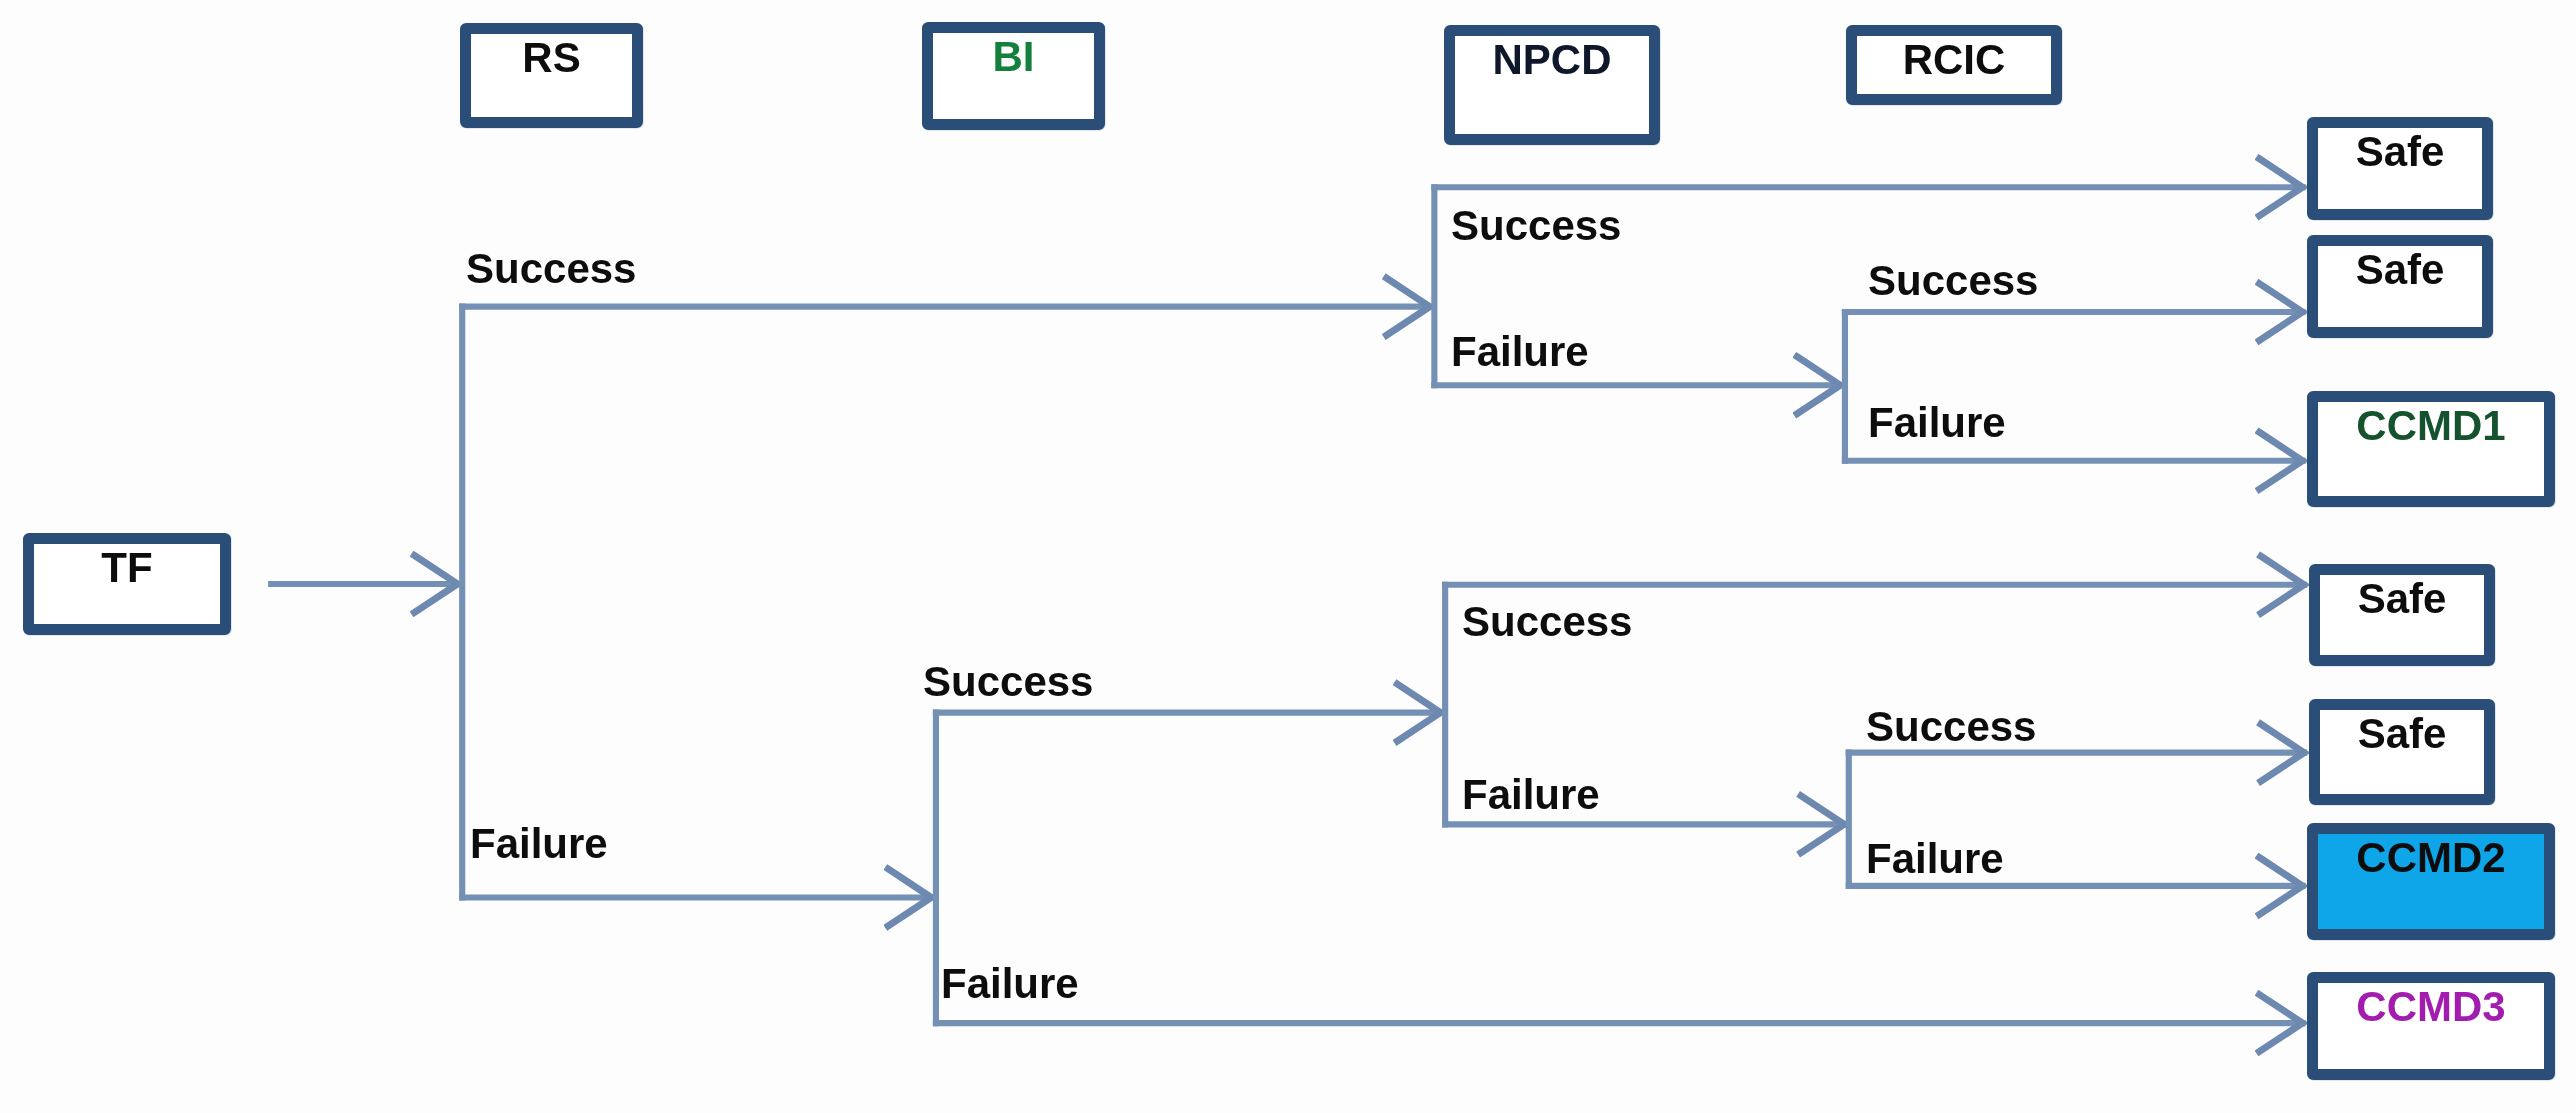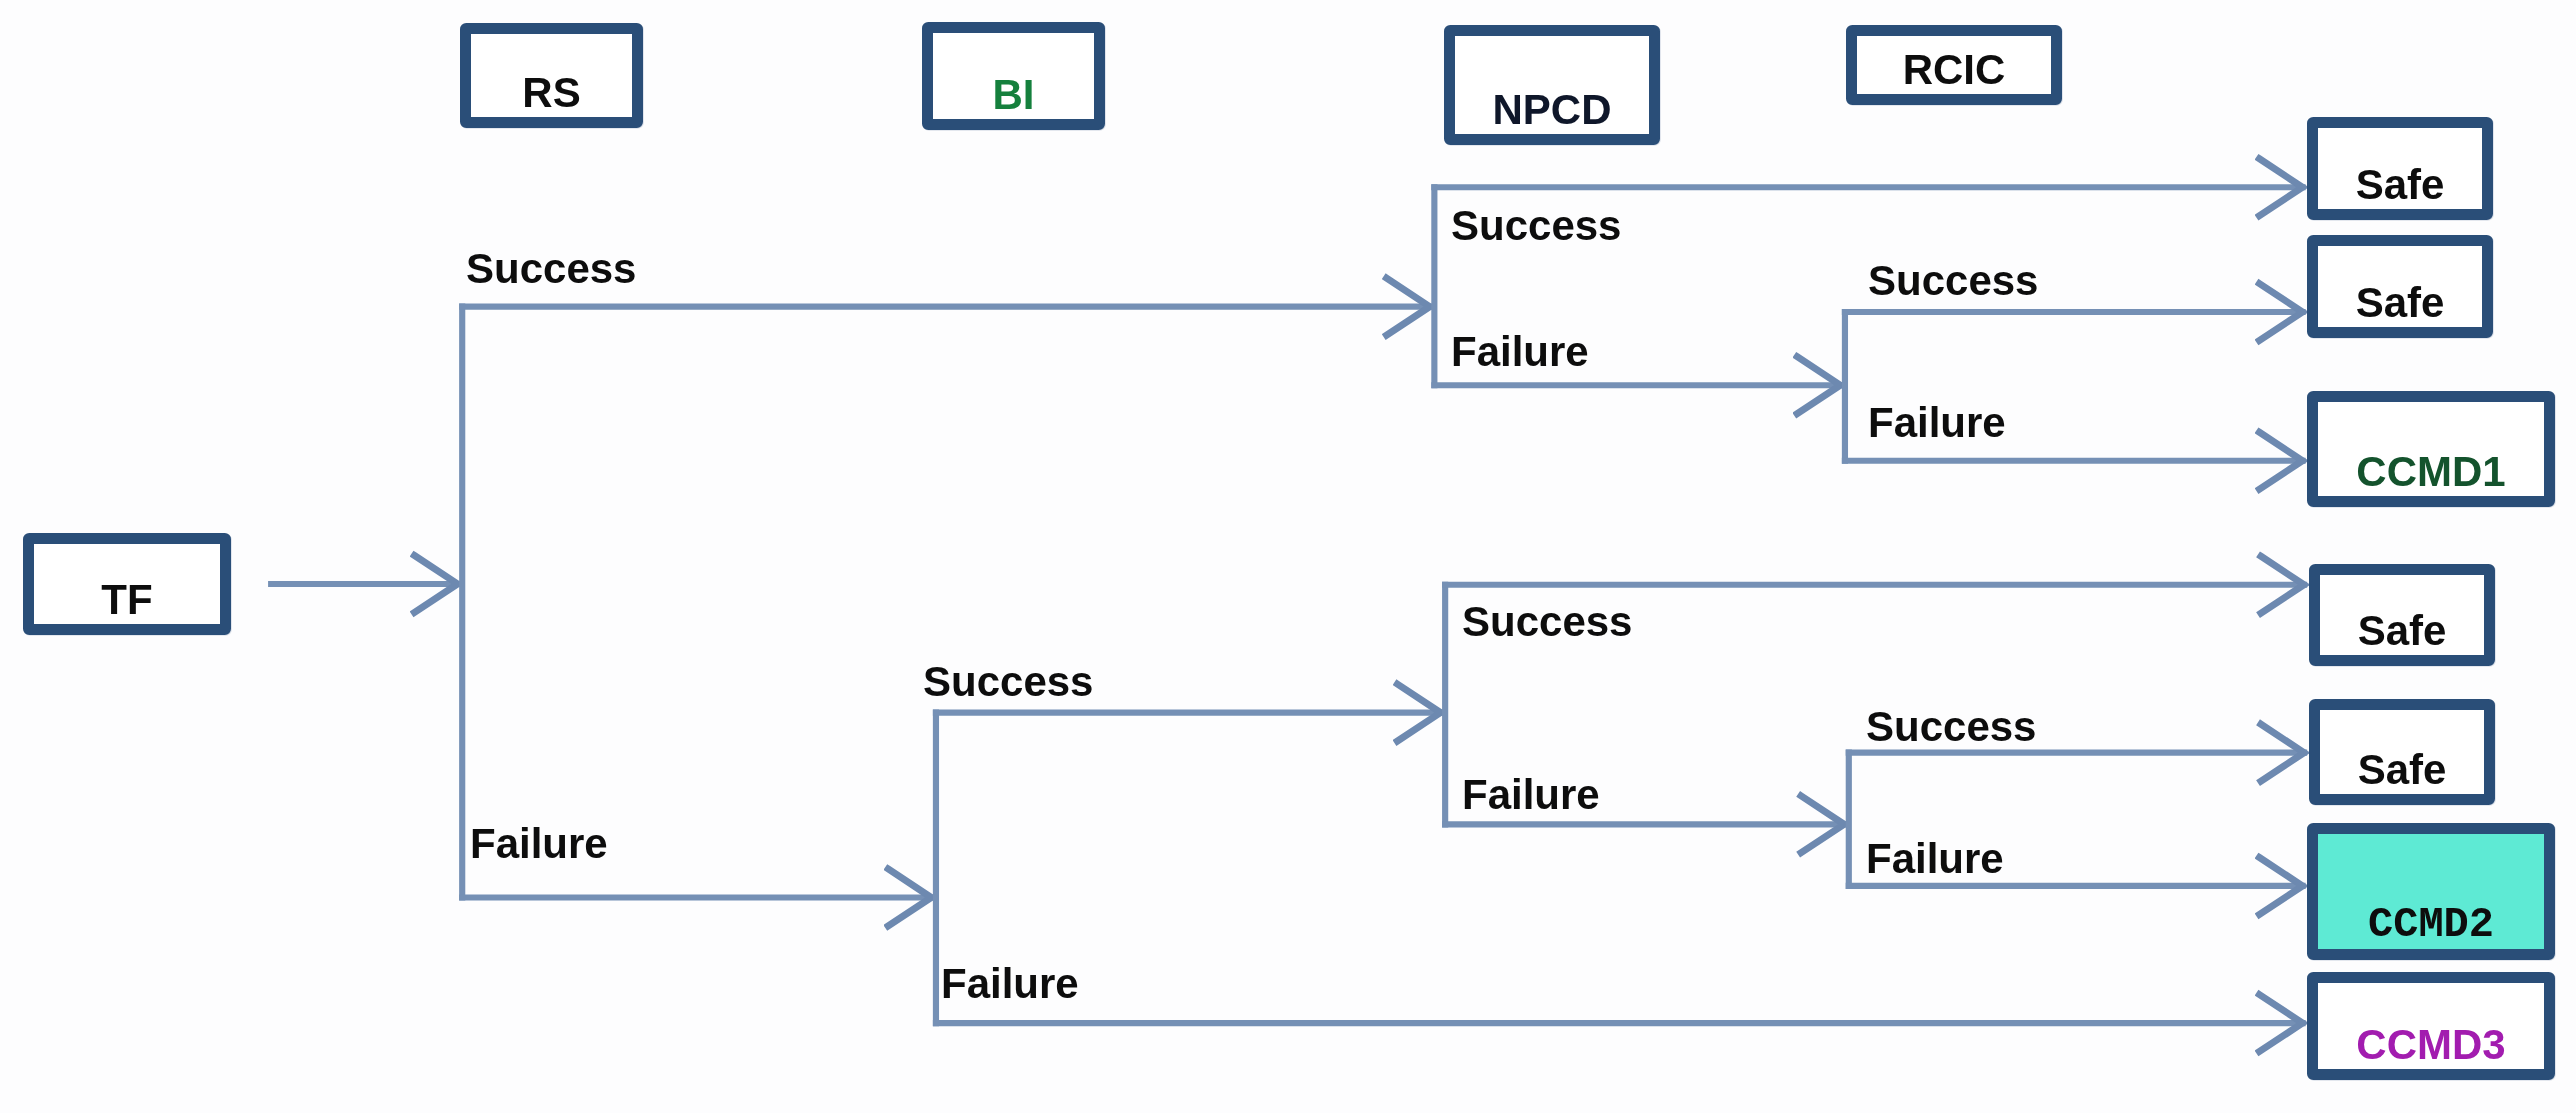--- a/index.html
+++ b/index.html
@@ -27,21 +27,21 @@
     fill: none;
     stroke-width: 8px;
     stroke-linecap: square;
     stroke-linejoin: miter;
   }
   .node {
     position: absolute;
     box-sizing: border-box;
     background: #ffffff;
     display: flex;
-    align-items: flex-end;
+    align-items: flex-start;
     justify-content: center;
     font-weight: bold;
     font-size: 42px;
     letter-spacing: 0px;
     color: #0d0d0d;
     border-style: solid;
     border-width: 11.6px;
     border-radius: 6.2px;
     box-shadow: 0.8px 0.8px 0 rgba(120,140,170,0.25);
   }
@@ -108,21 +108,21 @@
       </div>
       <div class="node node-outcome" style="left: 2307px; top: 391px; width: 248px; height: 116px; border-color: rgb(42, 78, 120); background: rgb(255, 255, 255); color: #14532d;">
         <span>CCMD1</span>
       </div>
       <div class="node node-outcome" style="left: 2309px; top: 564px; width: 186px; height: 102px; border-color: rgb(42, 78, 120); background: rgb(255, 255, 255); color: rgb(13, 13, 13);">
         <span>Safe</span>
       </div>
       <div class="node node-outcome" style="left: 2309px; top: 699px; width: 186px; height: 106px; border-color: rgb(42, 78, 120); background: rgb(255, 255, 255); color: rgb(13, 13, 13);">
         <span>Safe</span>
       </div>
-      <div class="node node-outcome" style="left: 2307px; top: 823px; width: 248px; height: 137px; border-color: rgb(42, 78, 120); background: #5eead4; color: rgb(13, 13, 13); font-family: Liberation Mono, monospace;">
+      <div class="node node-outcome" style="left: 2307px; top: 823px; width: 248px; height: 117px; border-color: rgb(42, 78, 120); background: #0ea5e9; color: rgb(13, 13, 13);">
         <span>CCMD2</span>
       </div>
       <div class="node node-outcome" style="left: 2307px; top: 972px; width: 248px; height: 108px; border-color: rgb(42, 78, 120); background: rgb(255, 255, 255); color: #a21caf;">
         <span>CCMD3</span>
       </div>
     </div>
   <div id="labels-layer">
       <div class="branch-label" style="left: 466px; top: 248px; color: rgb(13, 13, 13);">Success</div>
       <div class="branch-label" style="left: 470px; top: 823px; color: rgb(13, 13, 13);">Failure</div>
       <div class="branch-label" style="left: 1451px; top: 205px; color: rgb(13, 13, 13);">Success</div>

